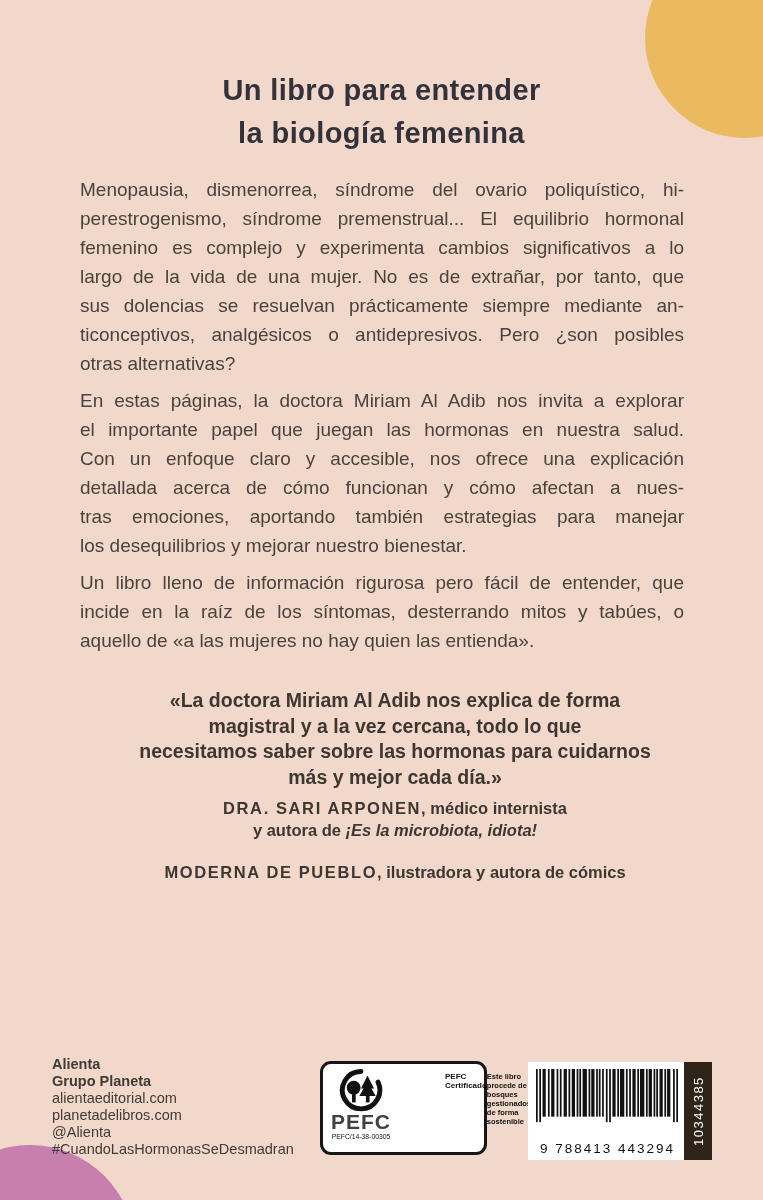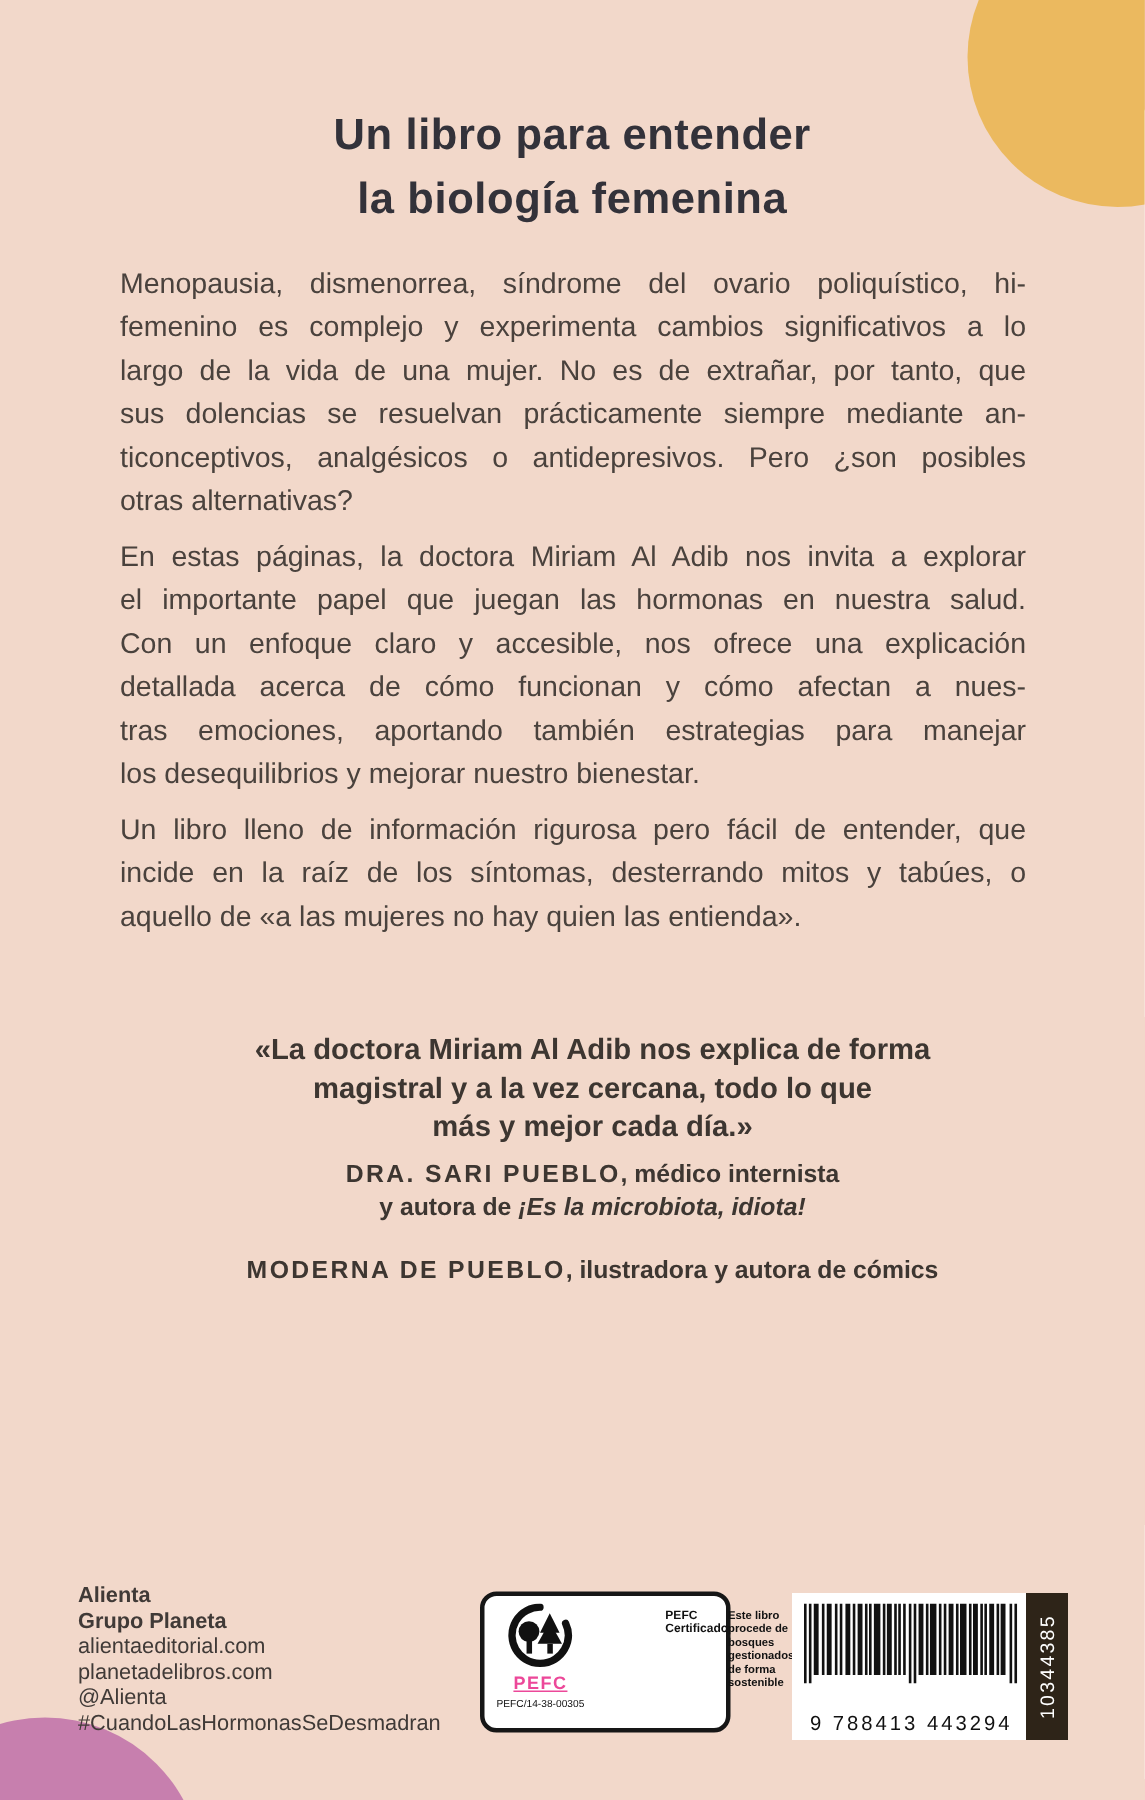--- a/index.html
+++ b/index.html
@@ -50,21 +50,21 @@
   .publisher .pub-bold{font-weight:700;}
   .publisher .footer-line{font-weight:400;}
 
   .pefc-box{
     position:absolute;left:320px;top:1061px;width:167px;height:94px;
     background:#ffffff;border:3px solid #161616;border-radius:11px;
     box-sizing:border-box;display:flex;padding:5px 6px 4px 8px;
   }
   .pefc-left{width:72px;display:flex;flex-direction:column;align-items:center;}
   .pefc-left svg{width:50px;height:44px;}
-  .pefc-brand{font-weight:700;font-size:12px;letter-spacing:1px;color:#ec4899;line-height:18px;text-decoration:underline;}
+  .pefc-brand{font-weight:700;font-size:21px;letter-spacing:1px;color:#404040;line-height:18px;}
   .pefc-code{font-size:6.8px;color:#111;margin-top:2px;white-space:nowrap;}
   .pefc-right{flex:1;padding-left:8px;display:flex;justify-content:space-between;padding-top:3px;padding-bottom:3px;margin-left:46px;}
   .pefc-heading{font-size:8px;font-weight:700;color:#111;}
   .pefc-desc .pefc-line{font-size:7.5px;line-height:9px;color:#111;font-weight:700;}
   .pefc-url{font-size:7.5px;font-weight:700;color:#111;}
 
   .barcode{
     position:absolute;left:528px;top:1062px;width:184px;height:98px;
     display:flex;background:#ffffff;
   }
@@ -91,20 +91,21 @@
   <div class="circle circle-pink"></div>
 
   <h1 class="title">
       <div class="title-line">Un libro para entender</div>
       <div class="title-line">la biología femenina</div>
     </h1>
 
   <div class="body-text">
     <div class="para">
         <div class="body-line">Menopausia, dismenorrea, síndrome del ovario poliquístico, hi-</div>
+        <div class="body-line">perestrogenismo, síndrome premenstrual... El equilibrio hormonal</div>
         <div class="body-line">femenino es complejo y experimenta cambios significativos a lo</div>
         <div class="body-line">largo de la vida de una mujer. No es de extrañar, por tanto, que</div>
         <div class="body-line">sus dolencias se resuelvan prácticamente siempre mediante an-</div>
         <div class="body-line">ticonceptivos, analgésicos o antidepresivos. Pero ¿son posibles</div>
         <div class="body-line">otras alternativas?</div>
       </div>
     <div class="para">
         <div class="body-line">En estas páginas, la doctora Miriam Al Adib nos invita a explorar</div>
         <div class="body-line">el importante papel que juegan las hormonas en nuestra salud.</div>
         <div class="body-line">Con un enfoque claro y accesible, nos ofrece una explicación</div>
@@ -118,24 +119,25 @@
         <div class="body-line">aquello de «a las mujeres no hay quien las entienda».</div>
       </div>
   </div>
 
   <div class="quotes">
 
     <div class="quote-block">
       <div class="quote">
           <div class="quote-line">«La doctora Miriam Al Adib nos explica de forma</div>
           <div class="quote-line">magistral y a la vez cercana, todo lo que</div>
+          <div class="quote-line">necesitamos saber sobre las hormonas para cuidarnos</div>
           <div class="quote-line">más y mejor cada día.»</div>
         </div>
       <div class="attribution">
-        <div><span class="attr-name">DRA. SARI PUEBLO</span><span class="attr-role">, médico internista</span></div>
+        <div><span class="attr-name">DRA. SARI ARPONEN</span><span class="attr-role">, médico internista</span></div>
         <div><span>y autora de </span><span class="attr-work">¡Es la microbiota, idiota!</span></div>
       </div>
     </div>
 
     <div class="quote-block">
       <div class="attribution">
         <div><span class="attr-name">MODERNA DE PUEBLO</span><span class="attr-role">, ilustradora y autora de cómics</span></div>
       </div>
     </div>
 

